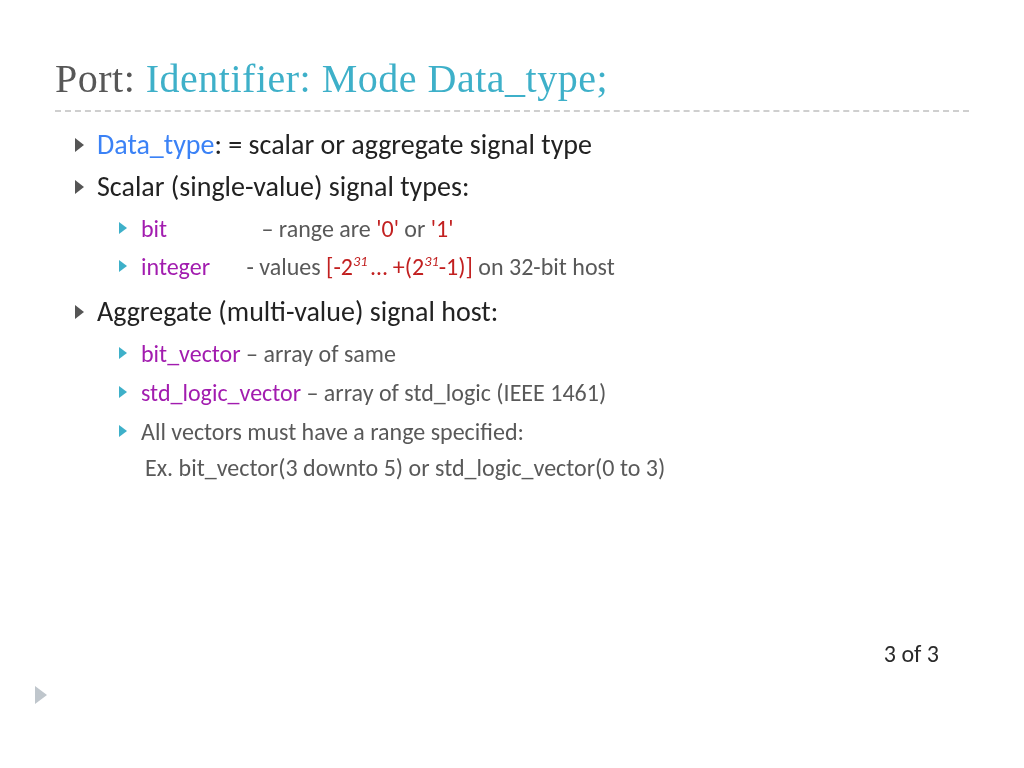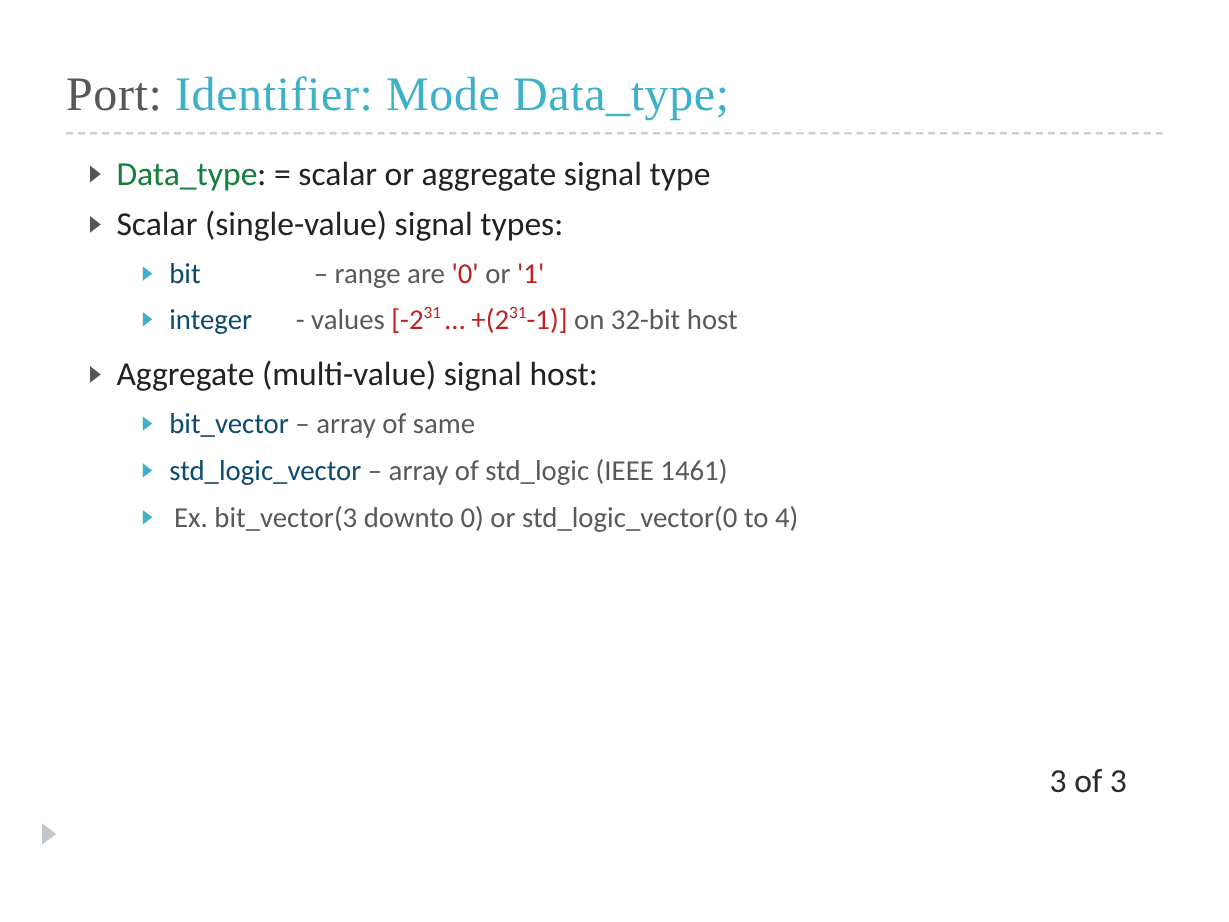--- a/index.html
+++ b/index.html
@@ -77,30 +77,30 @@
     border-top: 6px solid transparent;
     border-bottom: 6px solid transparent;
     border-left: 8px solid #3eb0c9;
   }
   .sub .ex {
     display: block;
     padding-left: 4px;
     margin-top: 2px;
   }
 
-  .kw { color: #0c4a6e; }
+  .kw { color: #a21caf; }
   .lit { color: #c22020; }
-  .k-strong { color: #15803d; text-align: right; }
-  sup { font-size: 0.6em; line-height: 0; vertical-align: super; }
+  .k-strong { color: #3b82f6; text-align: right; }
+  sup { font-size: 0.6em; line-height: 0; vertical-align: super; font-style: italic; }
 
   
   .pager {
     position: absolute;
     right: 85px; bottom: 64px;
-    font-size: 28px;
+    font-size: 24px;
     color: #2a2a2a;
   }
 
   
   .deco {
     position: absolute;
     left: 35px; bottom: 28px;
     width: 0; height: 0;
     border-top: 9px solid transparent;
     border-bottom: 9px solid transparent;
@@ -138,21 +138,22 @@
     <li>
       <span>Aggregate (multi-value) signal host:</span>
       <ul class="sub">
         <li>
           <span class="kw">bit_vector</span><span> – array of same</span>
         </li>
         <li>
           <span class="kw">std_logic_vector</span><span> – array of std_logic (IEEE 1461)</span>
         </li>
         <li>
-          <span class="ex">Ex.   bit_vector(3 downto 0) or std_logic_vector(0 to 4)</span>
+          <span>All vectors must have a range specified:</span>
+          <span class="ex">Ex.   bit_vector(3 downto 5) or std_logic_vector(0 to 3)</span>
         </li>
       </ul>
     </li>
 
   </ul>
 
   <div class="pager">3 of 3</div>
   <div class="deco"></div>
 </div>
 

